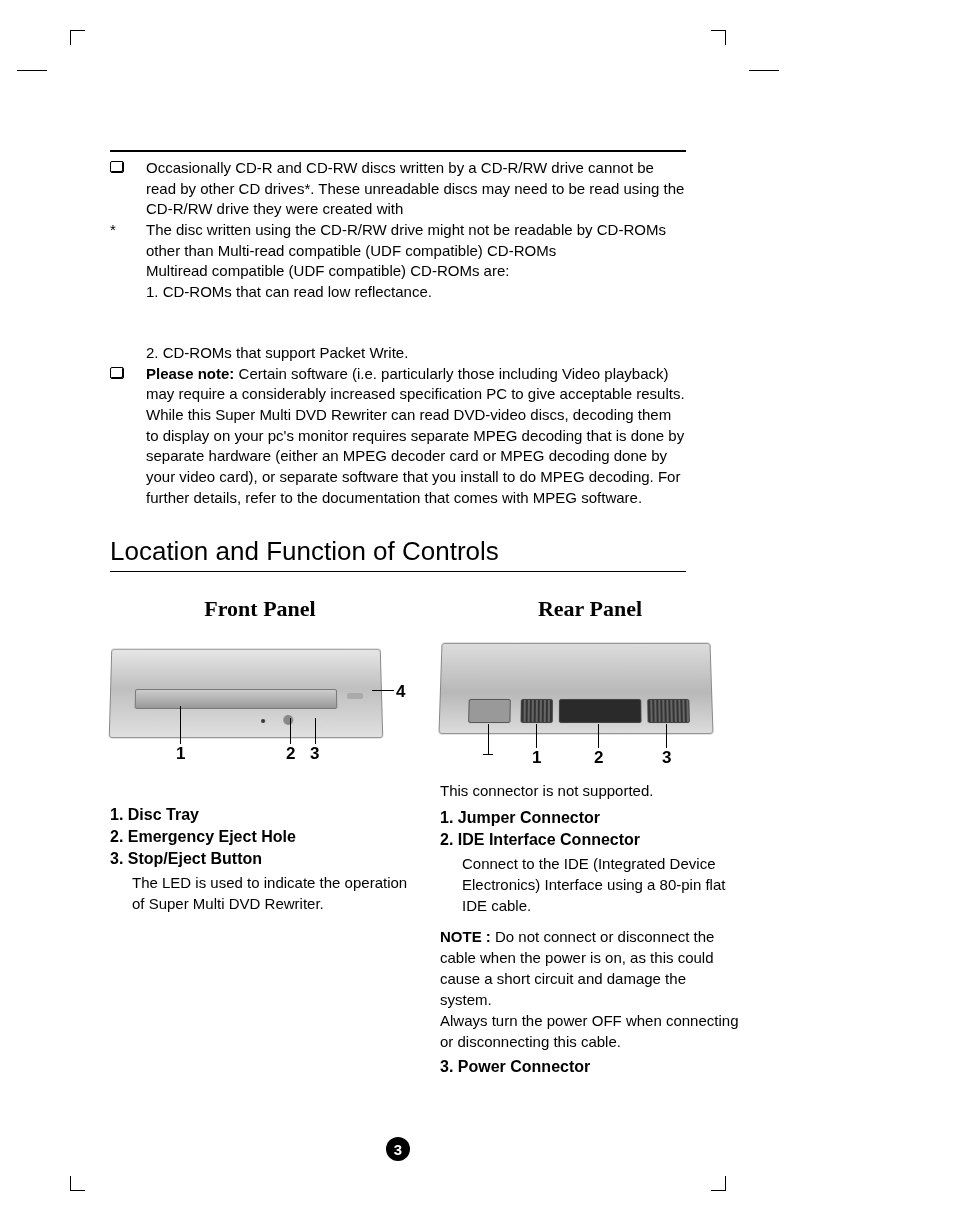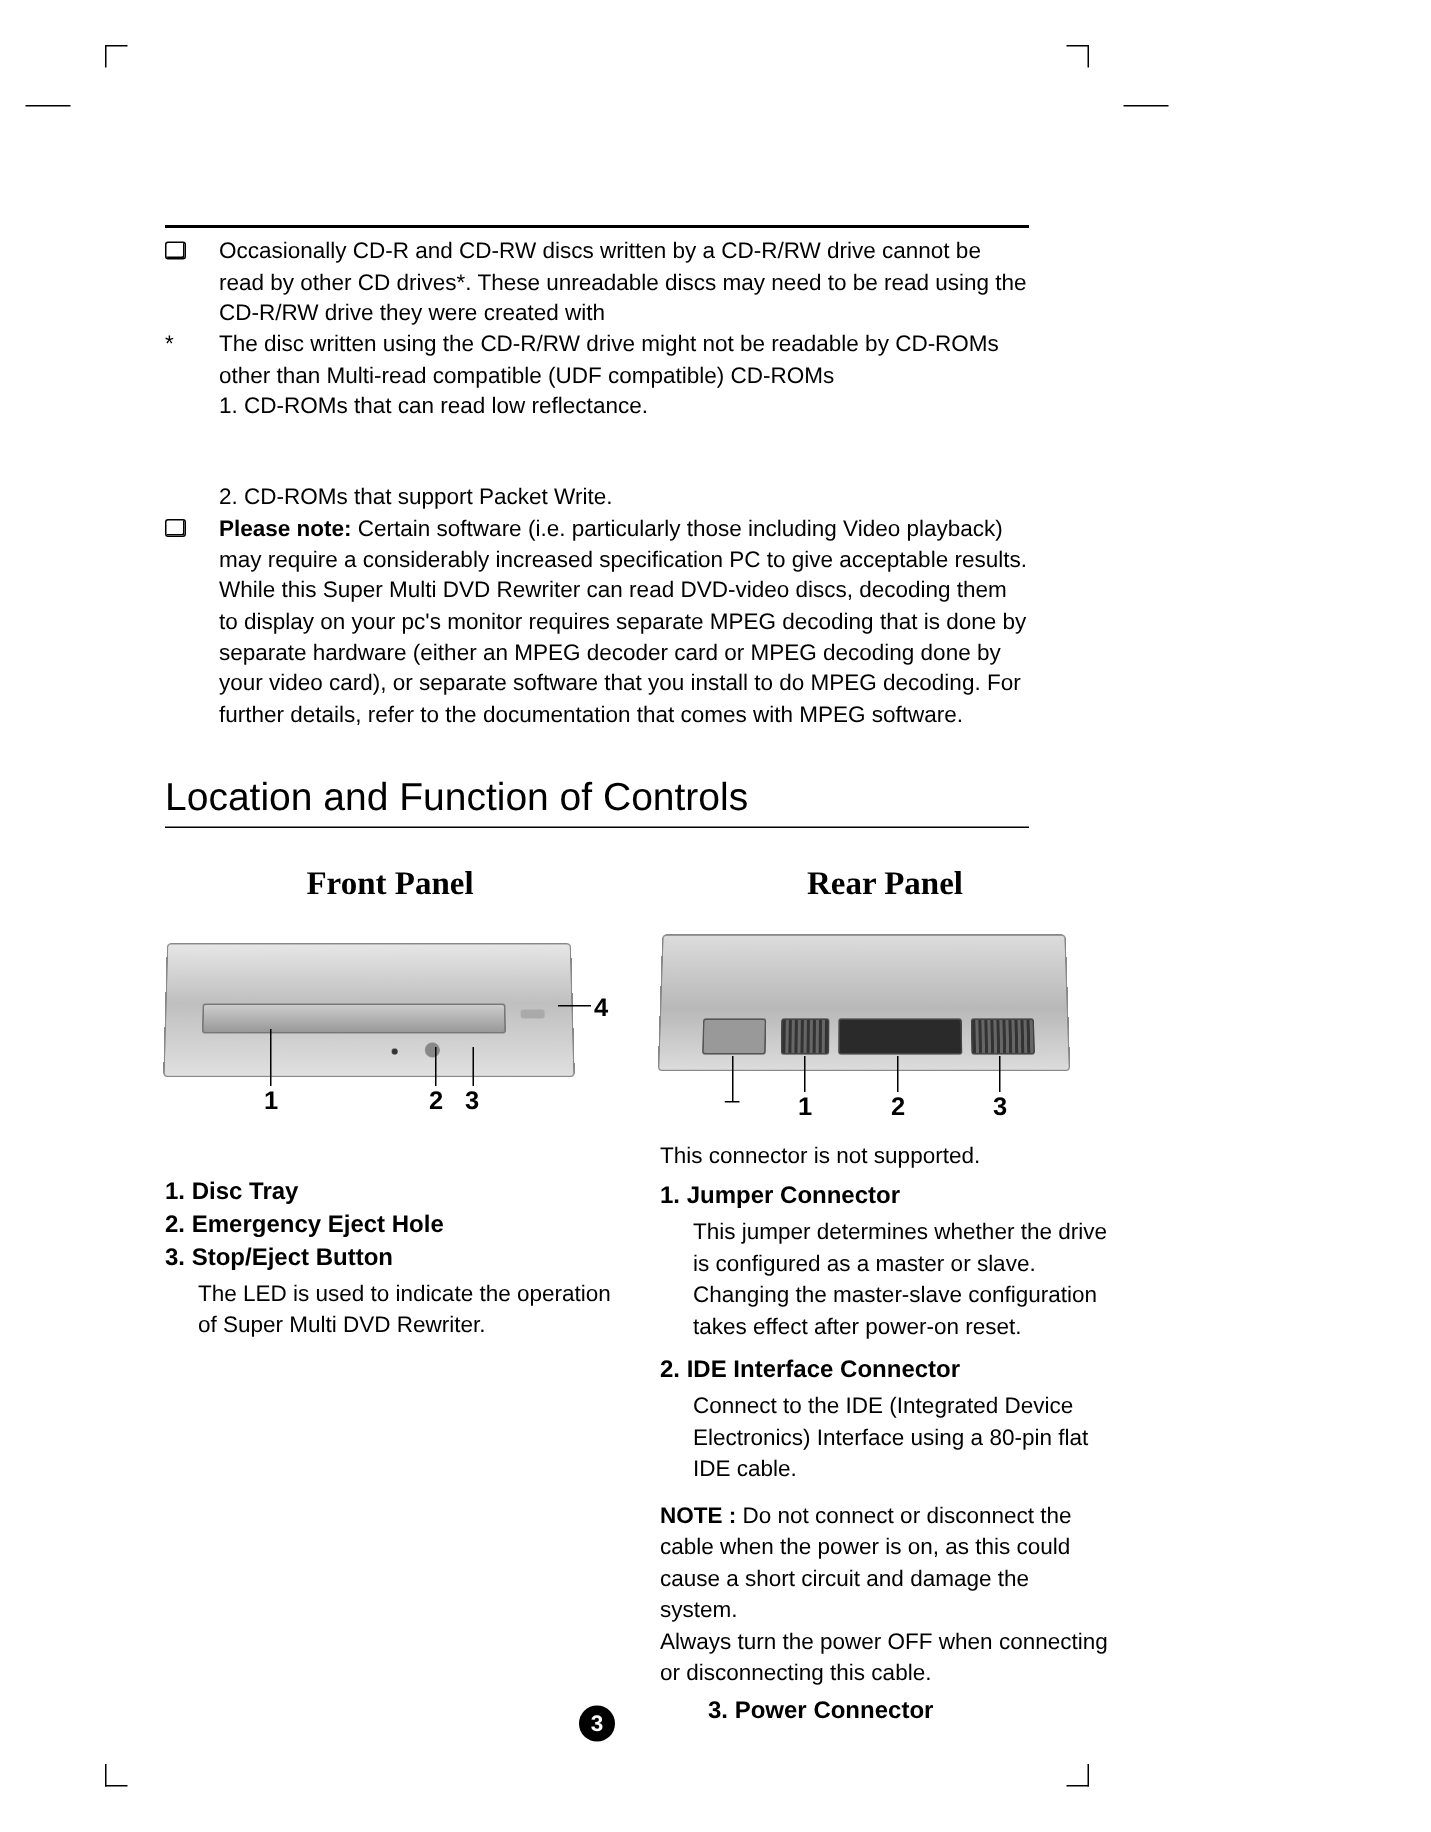--- a/index.html
+++ b/index.html
@@ -124,20 +124,21 @@
   <hr class="hr-thick">
 
   <ul class="bullets">
     <li class="box-marker">
       <span class="marker"></span>
       <span>Occasionally CD-R and CD-RW discs written by a CD-R/RW drive cannot be read by other CD drives*. These unreadable discs may need to be read using the CD-R/RW drive they were created with</span>
     </li>
     <li>
       <span class="marker">*</span>
       <span>The disc written using the CD-R/RW drive might not be readable by CD-ROMs other than Multi-read compatible (UDF compatible) CD-ROMs</span><br>
+      <span>Multiread compatible (UDF compatible) CD-ROMs are:</span>
       <div class="sub-two-col">
         <span>1. CD-ROMs that can read low reflectance.</span>
         <span>2. CD-ROMs that support Packet Write.</span>
       </div>
     </li>
     <li class="box-marker">
       <span class="marker"></span>
       <span class="inline-note">Please note:</span>
       <span>Certain software (i.e. particularly those including Video playback) may require a considerably increased specification PC to give acceptable results. While this Super Multi DVD Rewriter can read DVD-video discs, decoding them to display on your pc's monitor requires separate MPEG decoding that is done by separate hardware (either an MPEG decoder card or MPEG decoding done by your video card), or separate software that you install to do MPEG decoding. For further details, refer to the documentation that comes with MPEG software.</span>
     </li>
@@ -203,32 +204,31 @@
         <span class="callout-num" style="left:92px;  top:112px;">1</span>
         <span class="callout-num" style="left:154px; top:112px;">2</span>
         <span class="callout-num" style="left:222px; top:112px;">3</span>
       </div>
 
       <p class="caption-small">This connector is not supported.</p>
 
       <div class="desc-list" style="margin-top:10px;">
         <div class="desc-item">
           <div class="title">1. Jumper Connector</div>
-          <div class="body">This jumper determines whether the drive is configured as a master or slave. Changing the master-slave configuration takes effect after power-on reset.</div>
         </div>
         <div class="desc-item">
           <div class="title">2. IDE Interface Connector</div>
           <div class="body">Connect to the IDE (Integrated Device Electronics) Interface using a 80-pin flat IDE cable.</div>
         </div>
         <div class="desc-item" style="font-size:15px; line-height:1.4;">
           <span class="inline-note">NOTE :</span>
           <span style="white-space:pre-line;">Do not connect or disconnect the cable when the power is on, as this could cause a short circuit and damage the system.
 Always turn the power OFF when connecting or disconnecting this cable.</span>
         </div>
-        <div class="desc-item" style="margin-top:6px;margin-left:32px;">
+        <div class="desc-item" style="margin-top:6px;">
           <div class="title">3. Power Connector</div>
         </div>
       </div>
     </div>
   </div>
 
   <div class="page-num-badge">
     <span>3</span>
   </div>
 </div>

